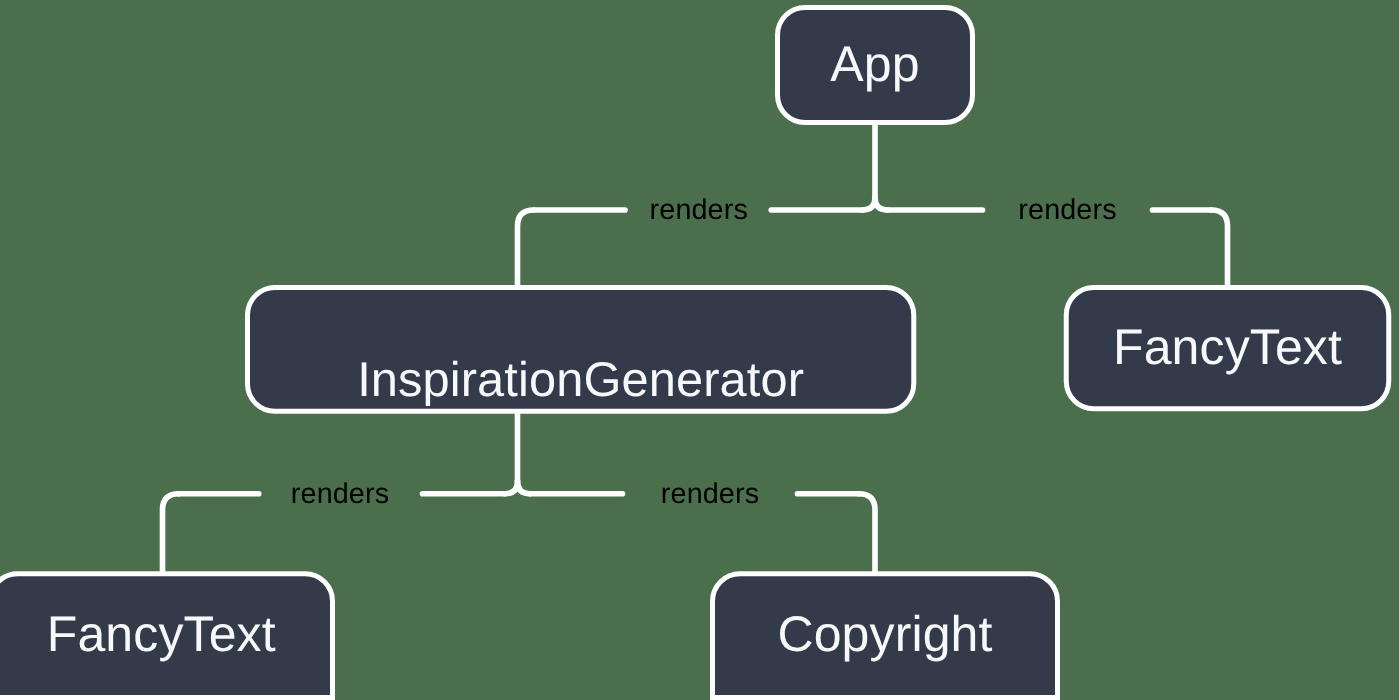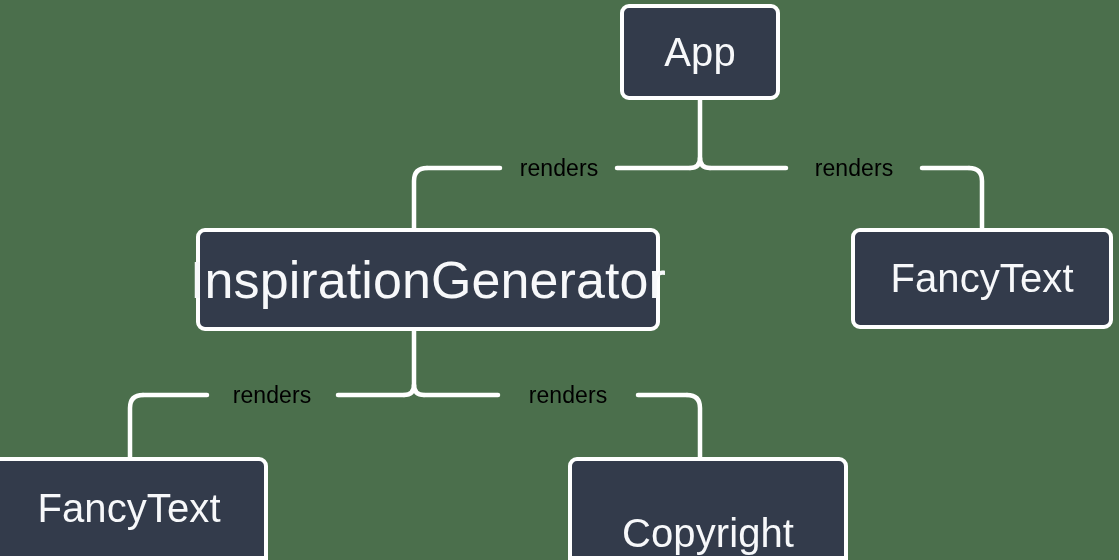--- a/index.html
+++ b/index.html
@@ -23,37 +23,37 @@
     left: 0;
     top: 0;
     width: 1119px;
     height: 560px;
   }
   .node {
     position: absolute;
     box-sizing: border-box;
     background: #333b4b;
     border: 4px solid #ffffff;
-    border-radius: 9px;
+    border-radius: 24px;
     display: flex;
     align-items: center;
     justify-content: center;
     color: #f7f8fa;
     font-size: 40px;
     font-weight: 400;
     letter-spacing: 0.1px;
     white-space: nowrap;
   }
   .node-app        { left: 620px; top: 4px;   width: 160px; height: 96px; }
-  .node-inspgen    { left: 196px; top: 228px; width: 464px; height: 103px; font-size: 52px; }
+  .node-inspgen    { left: 196px; top: 228px; width: 537px; height: 103px; font-size: 39px; align-items: flex-end; }
   .node-fancy-right{ left: 851px; top: 228px; width: 262px; height: 101px; }
   .node-fancy-left { left: -10px; top: 457px; width: 278px; height: 103px;
                      border-bottom-left-radius: 0; border-bottom-right-radius: 0; }
   .node-copyright  { left: 568px; top: 457px; width: 280px; height: 103px;
-                     border-bottom-left-radius: 0; border-bottom-right-radius: 0; align-items: flex-end; }
+                     border-bottom-left-radius: 0; border-bottom-right-radius: 0; }
   .edge-label {
     position: absolute;
     color: #000000;
     font-size: 23px;
     font-weight: 500;
     letter-spacing: 0.1px;
     white-space: nowrap;
     transform: translate(-50%, -50%);
   }
   .lbl-r1-left  { left: 559px; top: 168px; }

